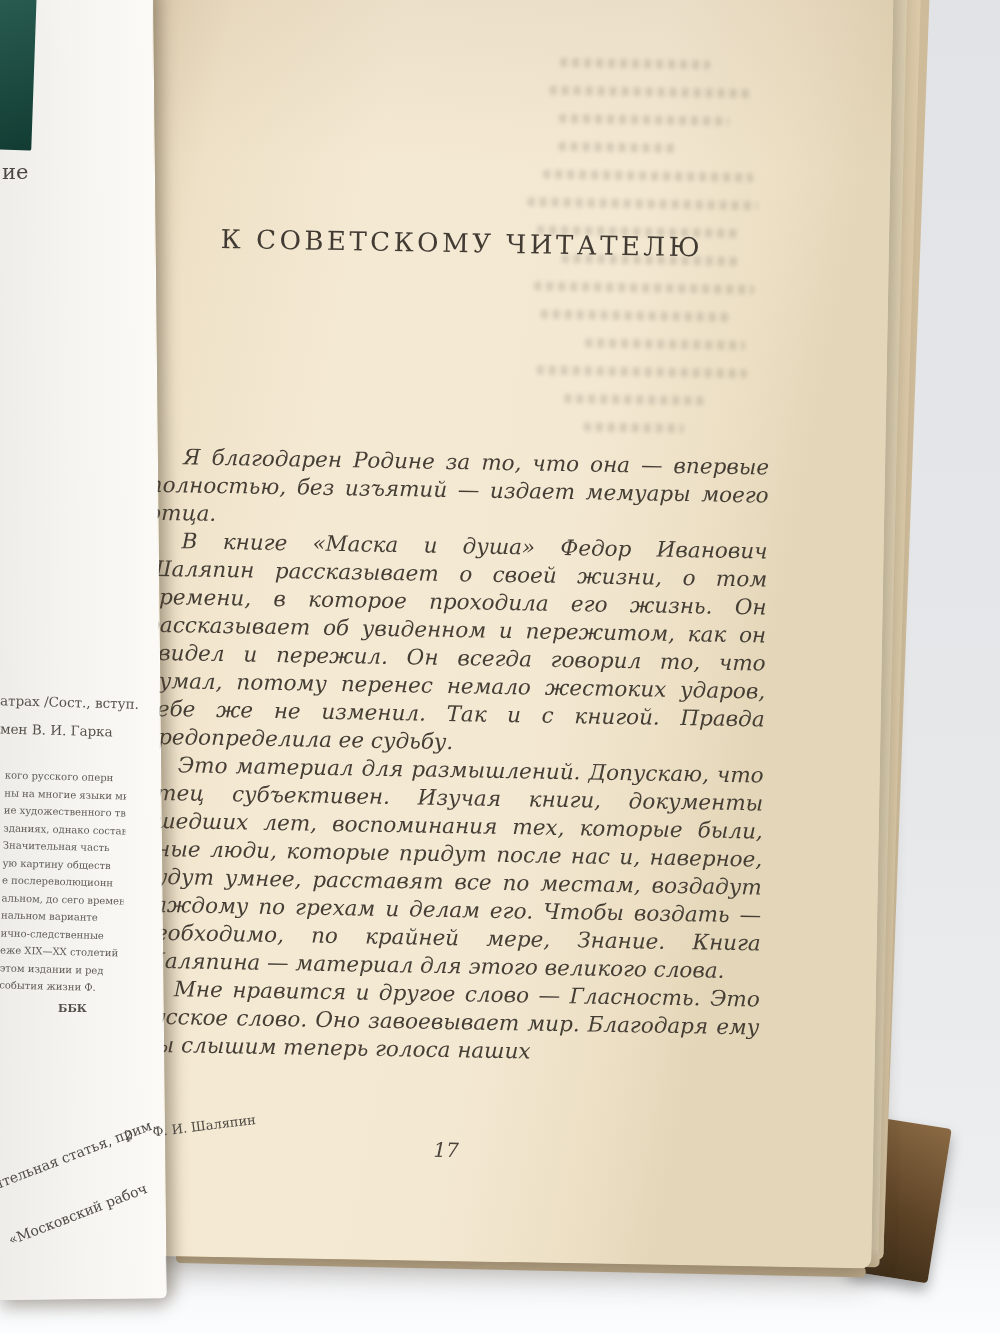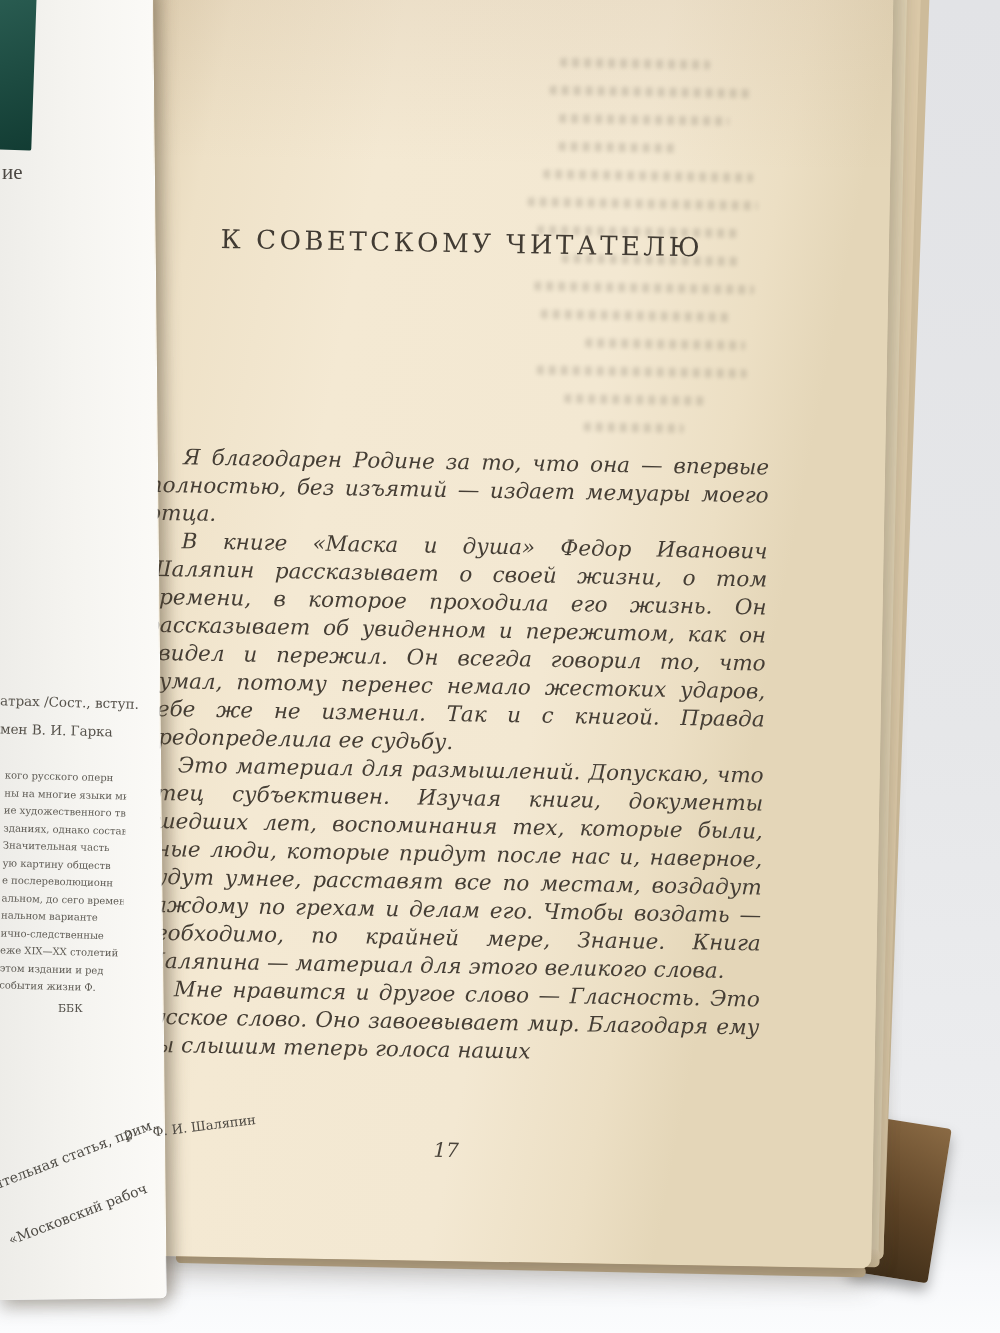--- a/index.html
+++ b/index.html
@@ -73,28 +73,28 @@
     transform:rotate(-0.6deg);transform-origin:top left;
     box-shadow:8px 0 16px rgba(80,65,45,.35), 0 10px 16px rgba(80,70,55,.25);
     border-radius:0 4px 6px 0;border-right:1px solid #fdfdfb;
   }
   
   .teal{position:absolute;left:-6px;top:-8px;width:40px;height:158px;
     background:linear-gradient(160deg,#2a5d52 0%,#123c33 100%);
     transform:rotate(2deg);border-radius:2px;}
   
   .frag{position:absolute;color:#56524b;white-space:nowrap;font-family:"DejaVu Serif", serif;}
-  .frag-top{left:2px;top:160px;font-size:21px;color:#4c4843;font-family:Liberation Serif, serif;}
+  .frag-top{left:2px;top:160px;font-size:21px;color:#4c4843;}
   .frag-credit-1{left:0;top:694px;font-size:13.5px;transform:rotate(1.5deg);}
   .frag-credit-2{left:0;top:722px;font-size:13.5px;transform:rotate(1.5deg);}
   .fine-print{position:absolute;left:2px;top:768px;width:122px;overflow:hidden;
     font-size:10px;line-height:17.5px;color:#5e5b54;transform:rotate(1.5deg);
     font-family:"DejaVu Serif", serif;}
   .fine-print div{white-space:nowrap;}
-  .frag-bbk{left:58px;top:1002px;font-size:11px;font-weight:normal;color:#55524c;}
+  .frag-bbk{left:58px;top:1002px;font-size:11px;font-weight:bold;color:#55524c;}
   .frag-bottom-1{left:-12px;top:1146px;font-size:14px;transform:rotate(-21deg);color:#4e4b45;}
   .frag-bottom-2{left:4px;top:1206px;font-size:14px;transform:rotate(-21deg);color:#4e4b45;}
   
   .signature{position:absolute;left:124px;top:1120px;transform:rotate(-7deg);
     font-size:13px;color:#4d4942;white-space:nowrap;font-family:"DejaVu Serif", serif;}
   .signature .sig-num{margin-right:16px;}
 </style>
 </head>
 <body>
 

